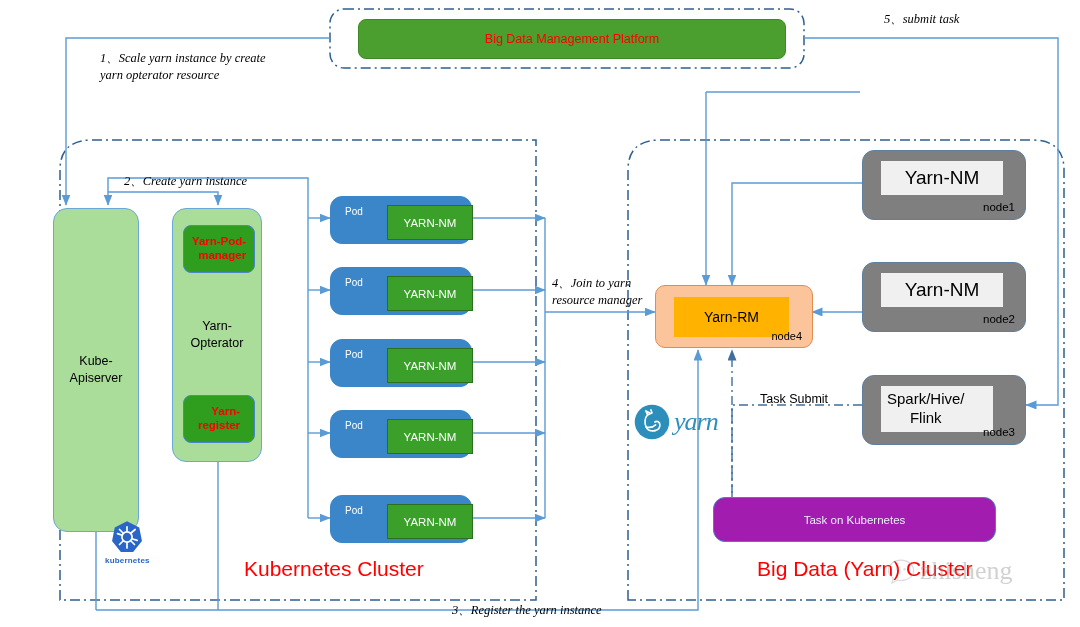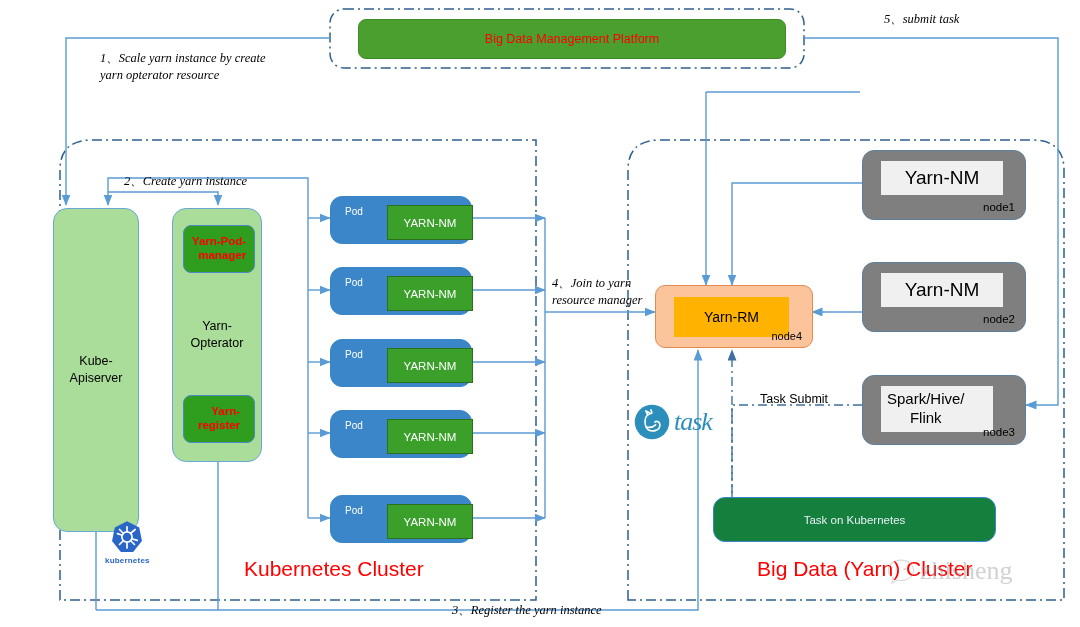--- a/index.html
+++ b/index.html
@@ -46,21 +46,21 @@
   .grey-node{
     background:#7f7f7f;border:1.6px solid #5f7f9f;border-radius:12px;
   }
   .grey-inner{
     position:absolute;left:18px;top:10px;background:#f0f0f0;
     display:flex;align-items:center;color:#000;
     padding:2px 6px;box-sizing:border-box;
   }
   .grey-node .nodelbl{position:absolute;right:10px;bottom:6px;font-size:11.5px;color:#000;}
   .taskk8s{
-    background:#15803d;border:1px solid #3a86c8;border-radius:12px;
+    background:#a21caf;border:1px solid #3a86c8;border-radius:12px;
     color:#e8f0f8;font-size:11.5px;
   }
   .cluster-title{position:absolute;color:#ff0000;font-size:21px;white-space:nowrap;}
   .flow-label{
     position:absolute;font-family:"Liberation Serif",serif;font-style:italic;
     font-size:12.5px;color:#000;line-height:1.35;white-space:pre-line;
   }
   .task-submit-label{position:absolute;font-size:12.5px;color:#000;font-family:"Liberation Sans",sans-serif;}
   .k8s-logo-wrap{position:absolute;display:flex;flex-direction:column;align-items:center;}
   .k8s-caption{font-size:8px;color:#2a66c8;font-weight:bold;margin-top:2px;letter-spacing:.2px;}
@@ -228,21 +228,21 @@
     <svg width="36" height="36" viewBox="0 0 100 100">
       <circle cx="50" cy="50" r="48" fill="#2c8ebb"></circle>
       <g fill="none" stroke="#ffffff" stroke-width="4.5" stroke-linecap="round" stroke-linejoin="round">
         <path d="M38,30 C30,38 28,52 34,64 C38,72 48,76 58,74"></path>
         <path d="M38,30 L33,19 L44,25"></path>
         <path d="M38,30 L50,25 L47,16"></path>
         <path d="M58,74 C66,72 72,66 72,58 C72,50 64,46 58,50"></path>
         <path d="M34,64 C44,66 54,64 60,58"></path>
       </g>
     </svg>
-    <span class="yarn-word">task</span>
+    <span class="yarn-word">yarn</span>
   </div>
 
   <div class="watermark" style="left:886px;top:556px;">
     <svg width="30" height="30" viewBox="0 0 100 100">
       <path d="M50,14 C26,14 8,29 8,48 C8,58 14,67 24,73 L20,90 L38,80 C42,81 46,82 50,82 C74,82 92,67 92,48 C92,29 74,14 50,14 Z" fill="none" stroke="#b0b0b0" stroke-width="4"></path>
       <circle cx="36" cy="44" r="4" fill="#b0b0b0"></circle>
       <circle cx="62" cy="44" r="4" fill="#b0b0b0"></circle>
     </svg>
     <span class="wm-text">zhisheng</span>
   </div>

